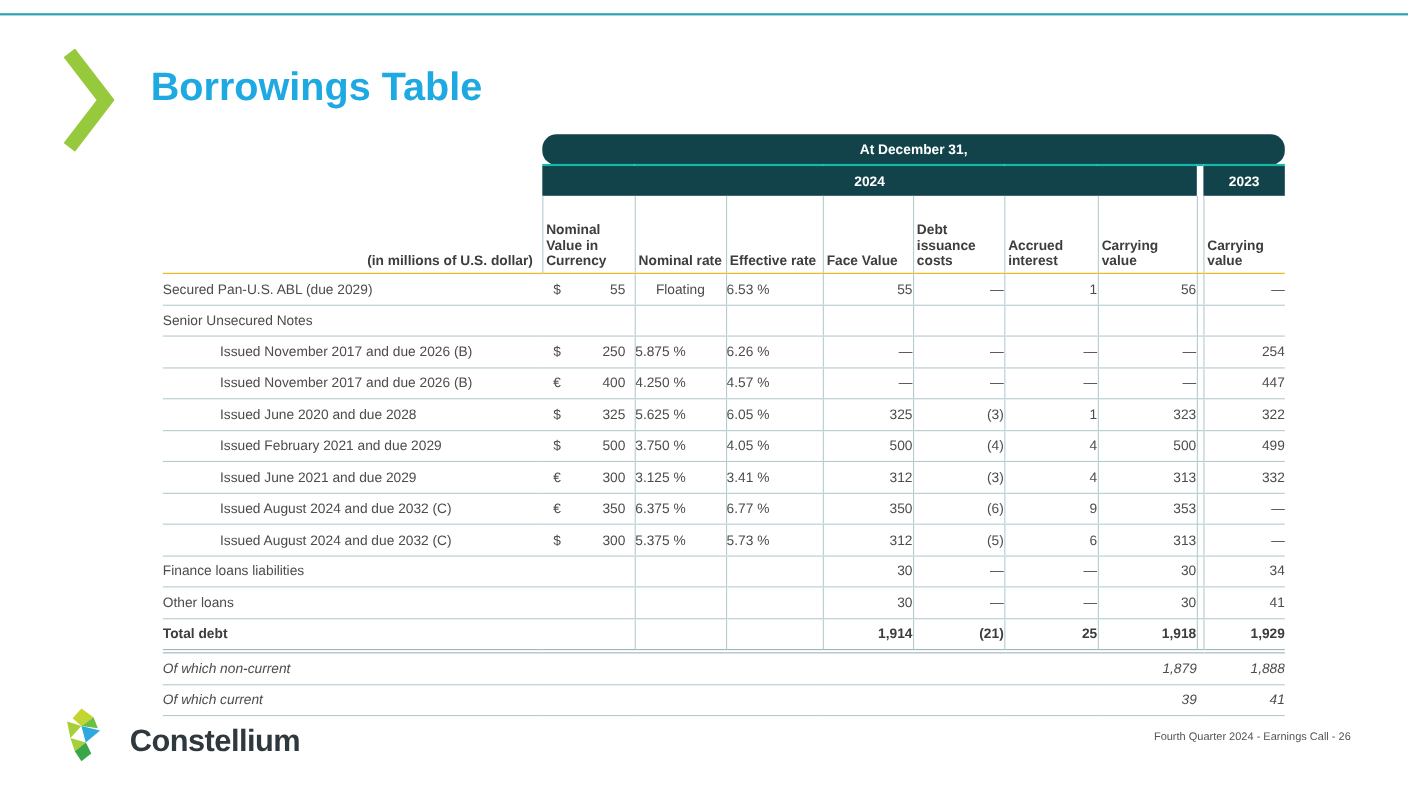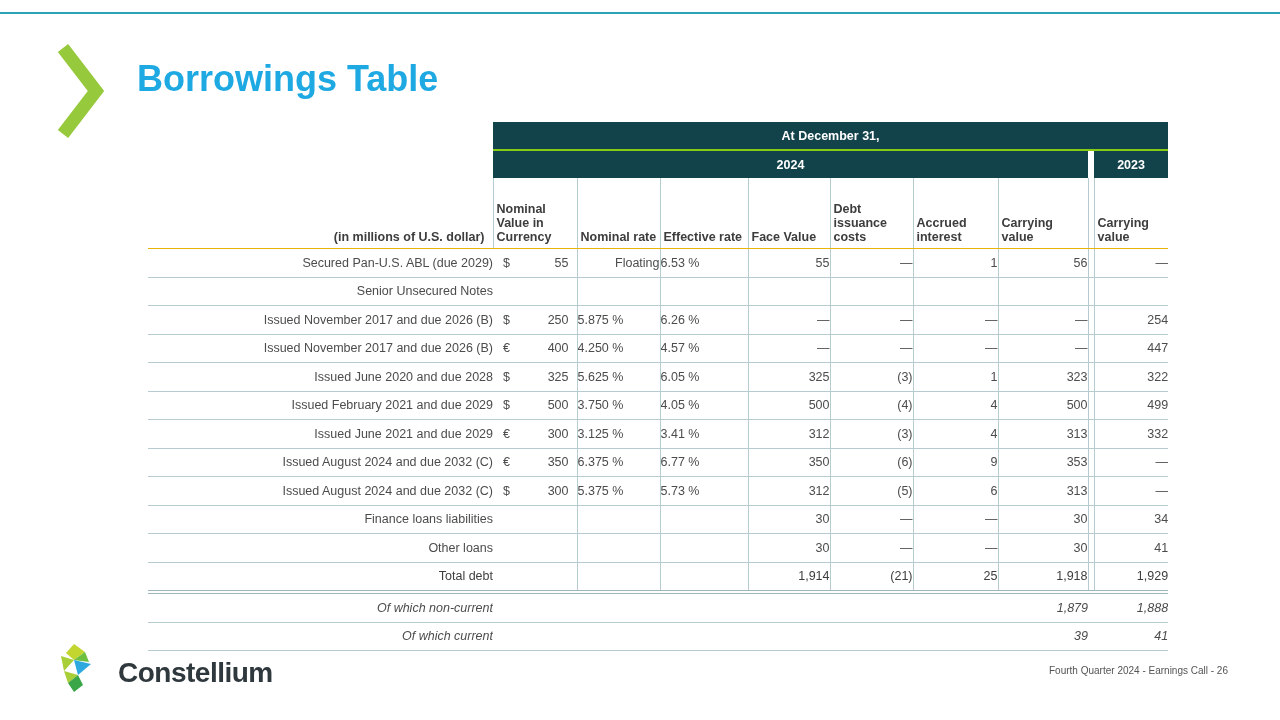--- a/index.html
+++ b/index.html
@@ -6,35 +6,35 @@
   body{width:1280px;height:720px;background:#fff;font-family:"Liberation Sans",sans-serif;overflow:hidden;}
   .slide{position:relative;width:1280px;height:720px;background:#ffffff;}
   .topline{position:absolute;top:12px;left:0;width:1280px;height:2px;background:#2ba3b4;}
   .chevron{position:absolute;left:56px;top:44px;}
   .title{position:absolute;left:137px;top:58px;font-size:36px;font-weight:bold;color:#1ea9e2;letter-spacing:0px;white-space:nowrap;}
   .tablewrap{position:absolute;left:148px;top:122px;width:1020px;}
   table.borrow{border-collapse:collapse;table-layout:fixed;width:1020px;font-size:12.5px;color:#4c4c4c;}
   table.borrow td{padding:0;overflow:hidden;}
   .teal{background:#12434b;color:#ffffff;font-weight:bold;text-align:center;font-size:12.5px;}
   tr.band1 td{height:27px;}
-  tr.band1 td.teal{border-bottom:2px solid #84cc16;}
+  tr.band1 td.teal{border-bottom:2px solid #14b8a6;border-radius:13px;}
   tr.band2 td{height:27px;}
   tr.colhead td{height:66px;vertical-align:bottom;font-weight:bold;color:#3d3d3d;line-height:1.12;padding:0 2px 4px 3px;border-bottom:1px solid #eab308;}
   tr.colhead td.inmill{text-align:right;padding-right:8px;}
   tbody td{height:27.5px;border-bottom:1px solid #b5cbd0;}
   td.vb{border-left:1px solid #b5cbd0;}
   td.vbr{border-right:1px solid #b5cbd0;}
-  td.lbl{text-align:right;padding-left:3px;white-space:nowrap;}
+  td.lbl{text-align:left;padding-left:3px;white-space:nowrap;}
   td.lbl.ind{padding-left:52px;}
   td.curc .s{float:left;padding-left:10px;}
   td.curc .v{float:right;padding-right:8px;}
   td.rate{text-align:left;padding-right:10px;}
-  td.lft{text-align:right;padding-left:3px;margin-left:16px;}
+  td.lft{text-align:center;padding-left:3px;margin-left:16px;}
   td.num{text-align:right;padding-right:10px;}
-  tr.bold td{font-weight:normal;color:#3d3d3d;}
+  tr.bold td{font-weight:bold;color:#3d3d3d;}
   tr.italic td{font-style:italic;}
   tr.dbl td{border-bottom:4px double #9db7bc;}
   .footer{position:absolute;right:52px;top:665px;font-size:10px;color:#545454;white-space:nowrap;}
   .logo{position:absolute;left:57px;top:643px;display:flex;align-items:center;}
   .logotext{font-size:28px;font-weight:bold;color:#2f383d;letter-spacing:-0.5px;margin-left:19px;margin-top:6px;}
 </style>
 </head>
 <body>
 
 <div class="slide">

